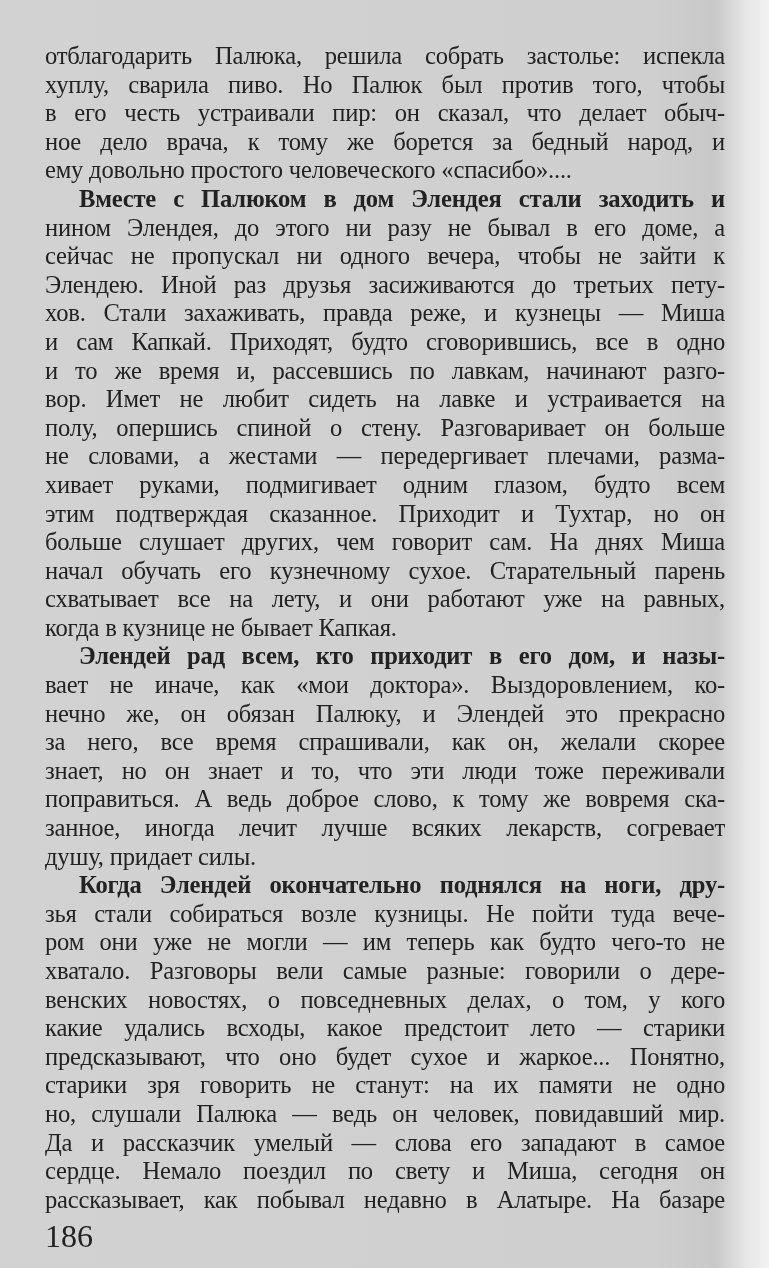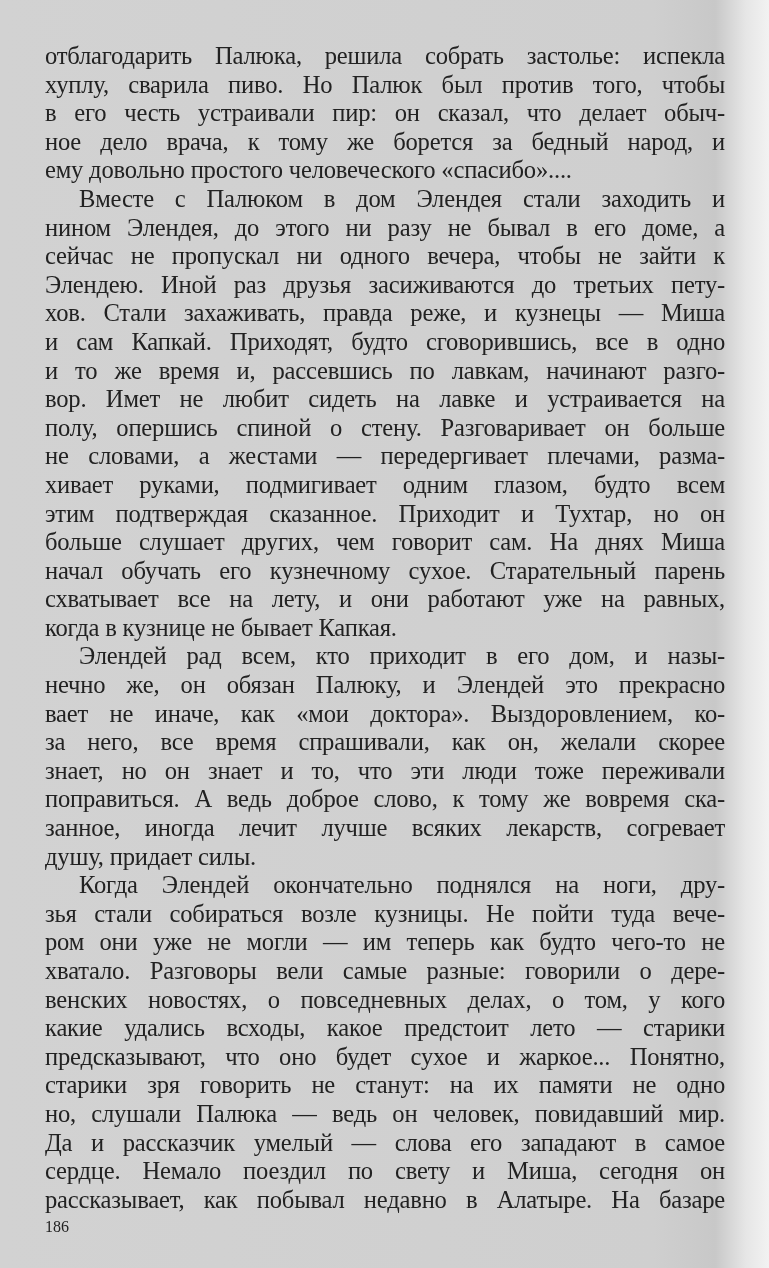--- a/index.html
+++ b/index.html
@@ -36,27 +36,28 @@
       white-space: nowrap;
       text-align: justify;
       text-align-last: justify;
       height: 28.6px;
     }
     .line.last {
       text-align-last: left;
     }
     .line.indent {
       padding-left: 34px;
+      font-weight: bold;
     }
     .page-number {
       position: absolute;
       left: 45px;
       top: 1218px;
       font-family: "Liberation Serif", "DejaVu Serif", serif;
-      font-size: 16px;
+      font-size: 32px;
       color: #222222;
       text-align: center;
     }
   </style>
 </head>
 <body>
 
 <div class="page">
   <div class="text-block">
 
@@ -77,22 +78,22 @@
     <span class="line">полу, опершись спиной о стену. Разговаривает он больше</span>
     <span class="line">не словами, а жестами — передергивает плечами, разма-</span>
     <span class="line">хивает руками, подмигивает одним глазом, будто всем</span>
     <span class="line">этим подтверждая сказанное. Приходит и Тухтар, но он</span>
     <span class="line">больше слушает других, чем говорит сам. На днях Миша</span>
     <span class="line">начал обучать его кузнечному сухое. Старательный парень</span>
     <span class="line">схватывает все на лету, и они работают уже на равных,</span>
     <span class="line last">когда в кузнице не бывает Капкая.</span>
 
     <span class="line indent">Элендей рад всем, кто приходит в его дом, и назы-</span>
+    <span class="line">вает не иначе, как «мои доктора». Выздоровлением, ко-</span>
     <span class="line">нечно же, он обязан Палюку, и Элендей это прекрасно</span>
-    <span class="line">вает не иначе, как «мои доктора». Выздоровлением, ко-</span>
     <span class="line">за него, все время спрашивали, как он, желали скорее</span>
     <span class="line">знает, но он знает и то, что эти люди тоже переживали</span>
     <span class="line">поправиться. А ведь доброе слово, к тому же вовремя ска-</span>
     <span class="line">занное, иногда лечит лучше всяких лекарств, согревает</span>
     <span class="line last">душу, придает силы.</span>
 
     <span class="line indent">Когда Элендей окончательно поднялся на ноги, дру-</span>
     <span class="line">зья стали собираться возле кузницы. Не пойти туда вече-</span>
     <span class="line">ром они уже не могли — им теперь как будто чего-то не</span>
     <span class="line">хватало. Разговоры вели самые разные: говорили о дере-</span>

